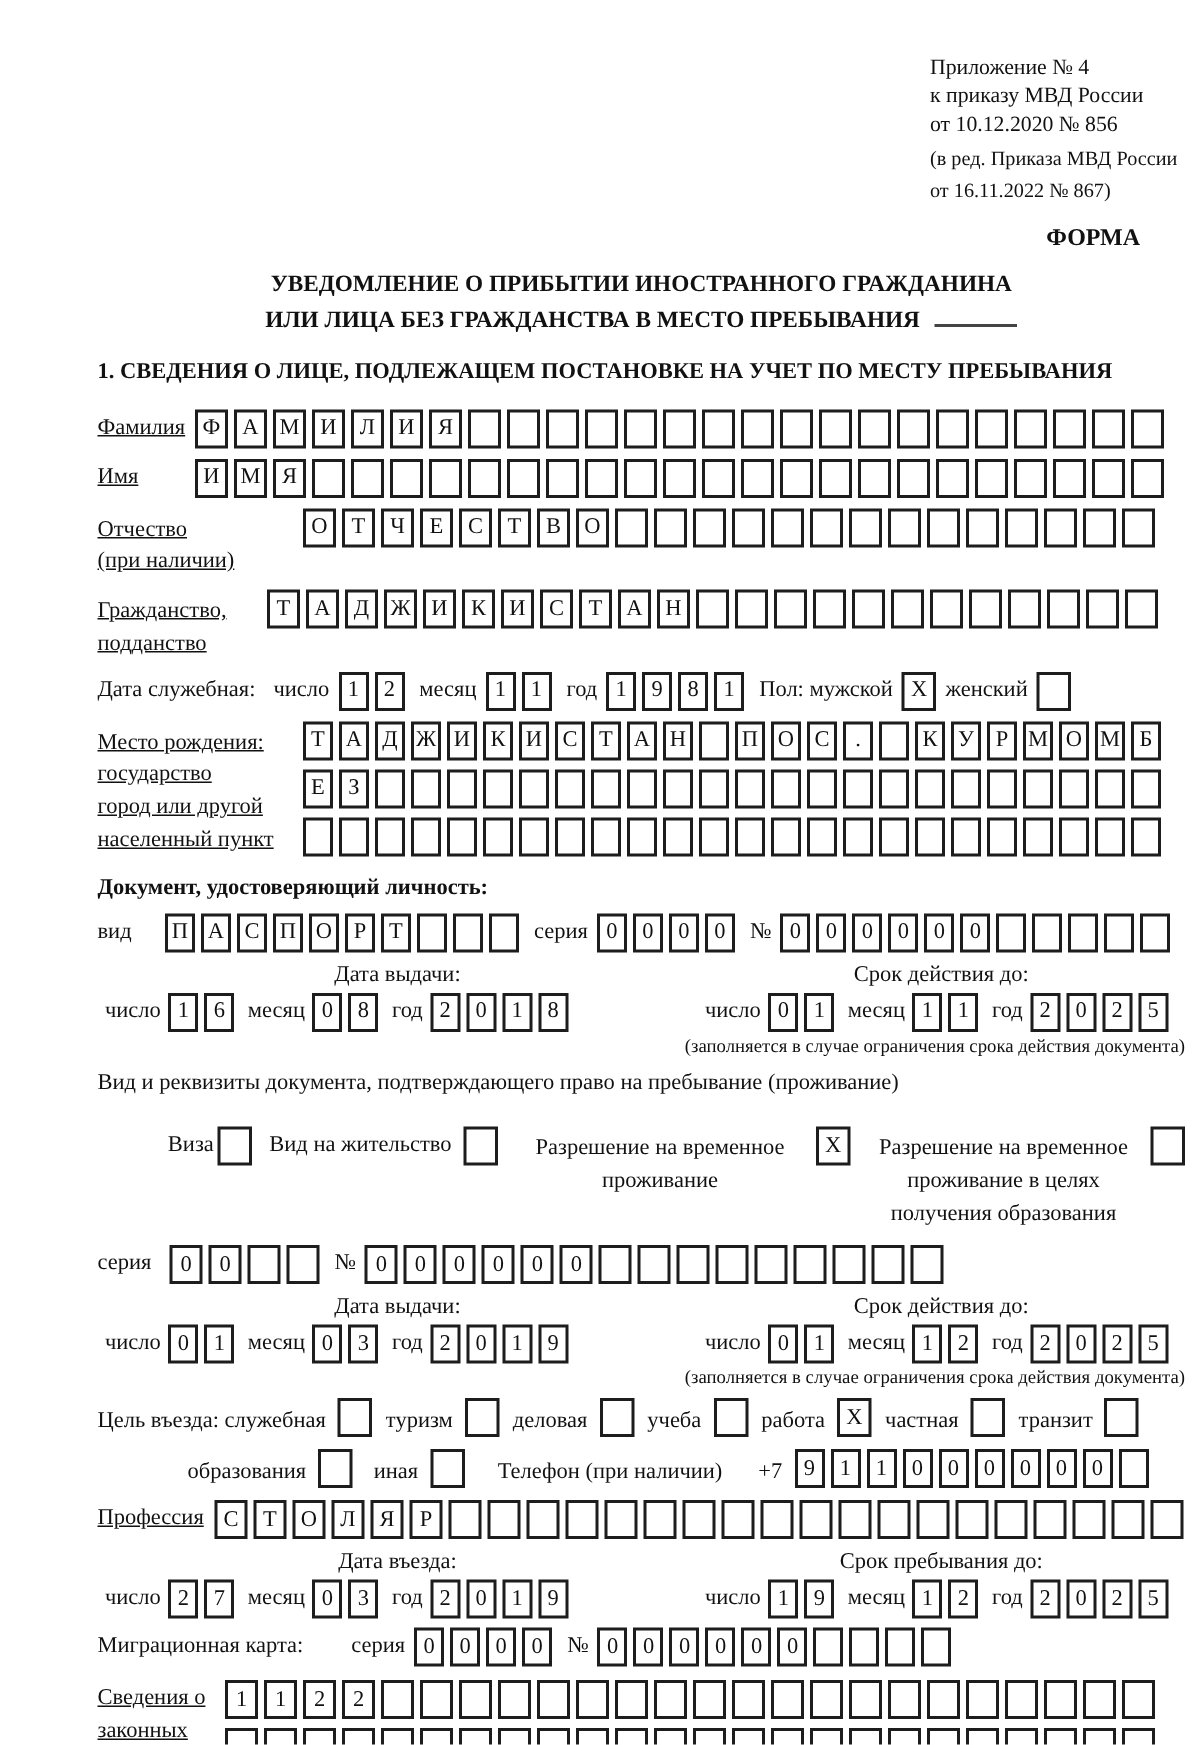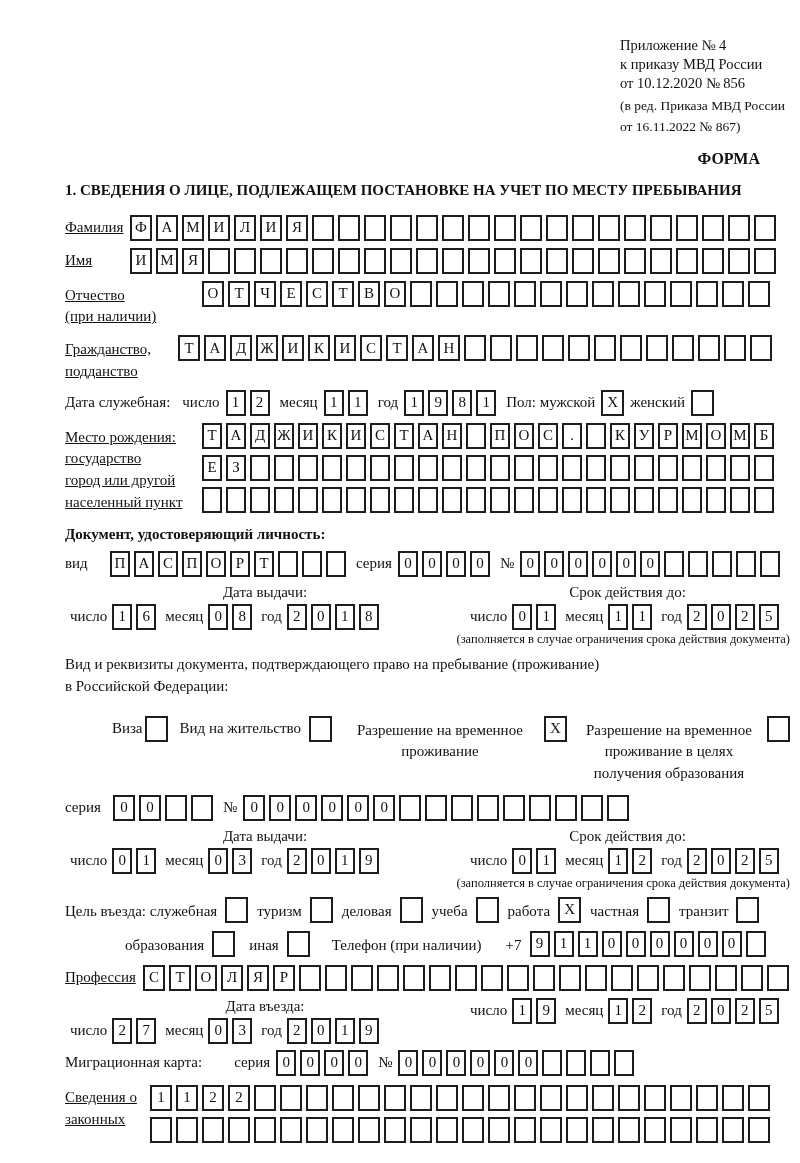--- a/index.html
+++ b/index.html
@@ -76,20 +76,24 @@
 
   <div class="hdr-block">
     <div>Приложение № 4</div>
     <div>к приказу МВД России</div>
     <div>от 10.12.2020 № 856</div>
     <div class="sub">(в ред. Приказа МВД России</div>
     <div class="sub">от 16.11.2022 № 867)</div>
   </div>
   <div class="forma">ФОРМА</div>
 
+  <div class="title">
+    <div>УВЕДОМЛЕНИЕ О ПРИБЫТИИ ИНОСТРАННОГО ГРАЖДАНИНА</div>
+    <div><span>ИЛИ ЛИЦА БЕЗ ГРАЖДАНСТВА В МЕСТО ПРЕБЫВАНИЯ</span><span class="blank-line"></span></div>
+  </div>
 
   <div class="sec-heading">1. СВЕДЕНИЯ О ЛИЦЕ, ПОДЛЕЖАЩЕМ ПОСТАНОВКЕ НА УЧЕТ ПО МЕСТУ ПРЕБЫВАНИЯ</div>
 
   <div class="row">
     <div class="lbl w65">Фамилия</div>
     <div class="cells">
         <span class="cell">Ф</span>
         <span class="cell">А</span>
         <span class="cell">М</span>
         <span class="cell">И</span>
@@ -407,21 +411,20 @@
             <span class="cell">2</span>
             <span class="cell">5</span>
           </span>
       </div>
     </div>
   </div>
   <div class="note">(заполняется в случае ограничения срока действия документа)</div>
 
   <div style="line-height:1.5; margin-bottom:18px;">
     <div>Вид и реквизиты документа, подтверждающего право на пребывание (проживание)</div>
-    <div>в Российской Федерации:</div>
   </div>
 
   <div class="permit-row">
     <div class="opt">
       <span class="opt-lbl" style="margin-right:2px">Виза</span>
       <span class="cbox"></span>
     </div>
     <div class="opt">
       <span class="opt-lbl">Вид на жительство</span>
       <span class="cbox"></span>
@@ -598,20 +601,21 @@
         <span class="inline-lbl">год</span>
         <span class="cells compact">
             <span class="cell">2</span>
             <span class="cell">0</span>
             <span class="cell">1</span>
             <span class="cell">9</span>
           </span>
       </div>
     </div>
     <div class="datecol-r">
+      <div class="datehead">Срок пребывания до:</div>
       <div class="dateline">
         <span class="inline-lbl first">число</span>
         <span class="cells compact">
             <span class="cell">1</span>
             <span class="cell">9</span>
           </span>
         <span class="inline-lbl">месяц</span>
         <span class="cells compact">
             <span class="cell">1</span>
             <span class="cell">2</span>

